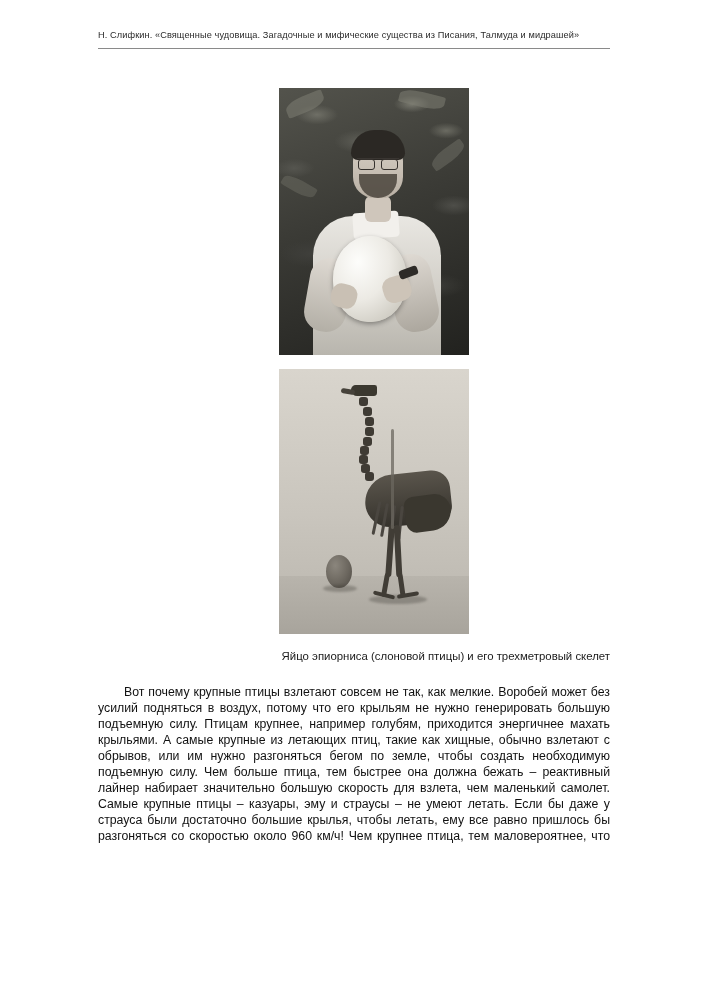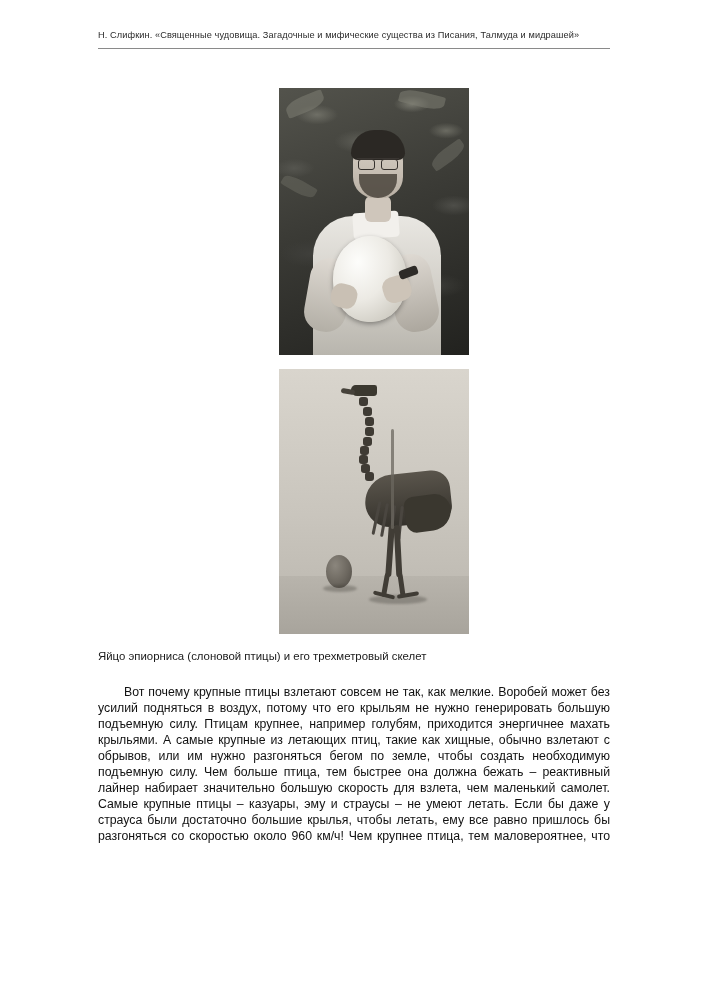--- a/index.html
+++ b/index.html
@@ -52,21 +52,21 @@
     width: 190px;
     height: 265px;
     background: #cfcbc4;
     overflow: hidden;
   }
   .fig-caption {
     position: absolute;
     top: 650px;
     left: 98px;
     width: 512px;
-    text-align: left;
+    text-align: right;
     font-size: 11.4px;
     color: #1a1a1a;
   }
 
   
   .ph-foliage {
     position: absolute;
     inset: 0;
     background:
       radial-gradient(ellipse 30px 14px at 20% 10%, #6f6f66 0%, rgba(60,60,56,0) 70%),

